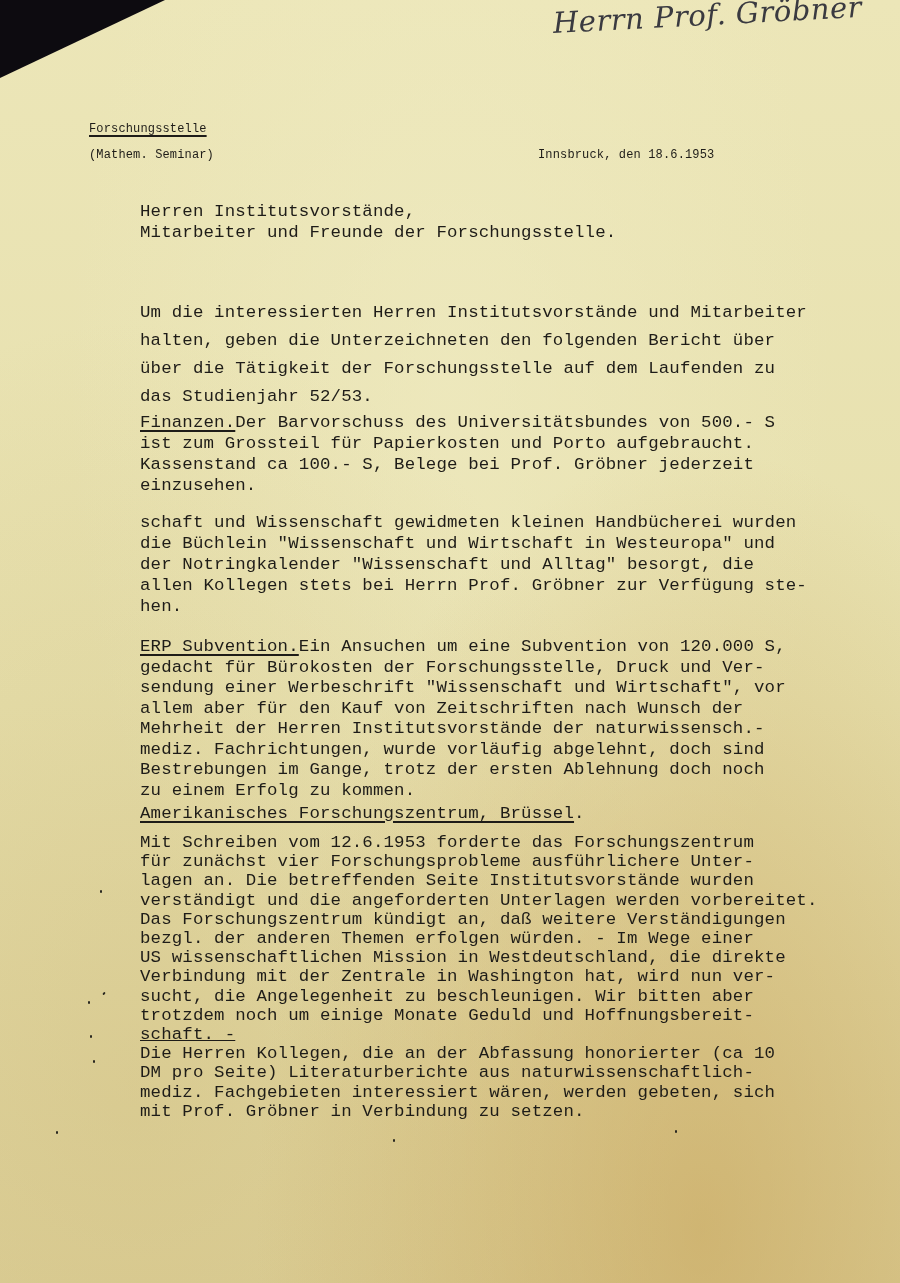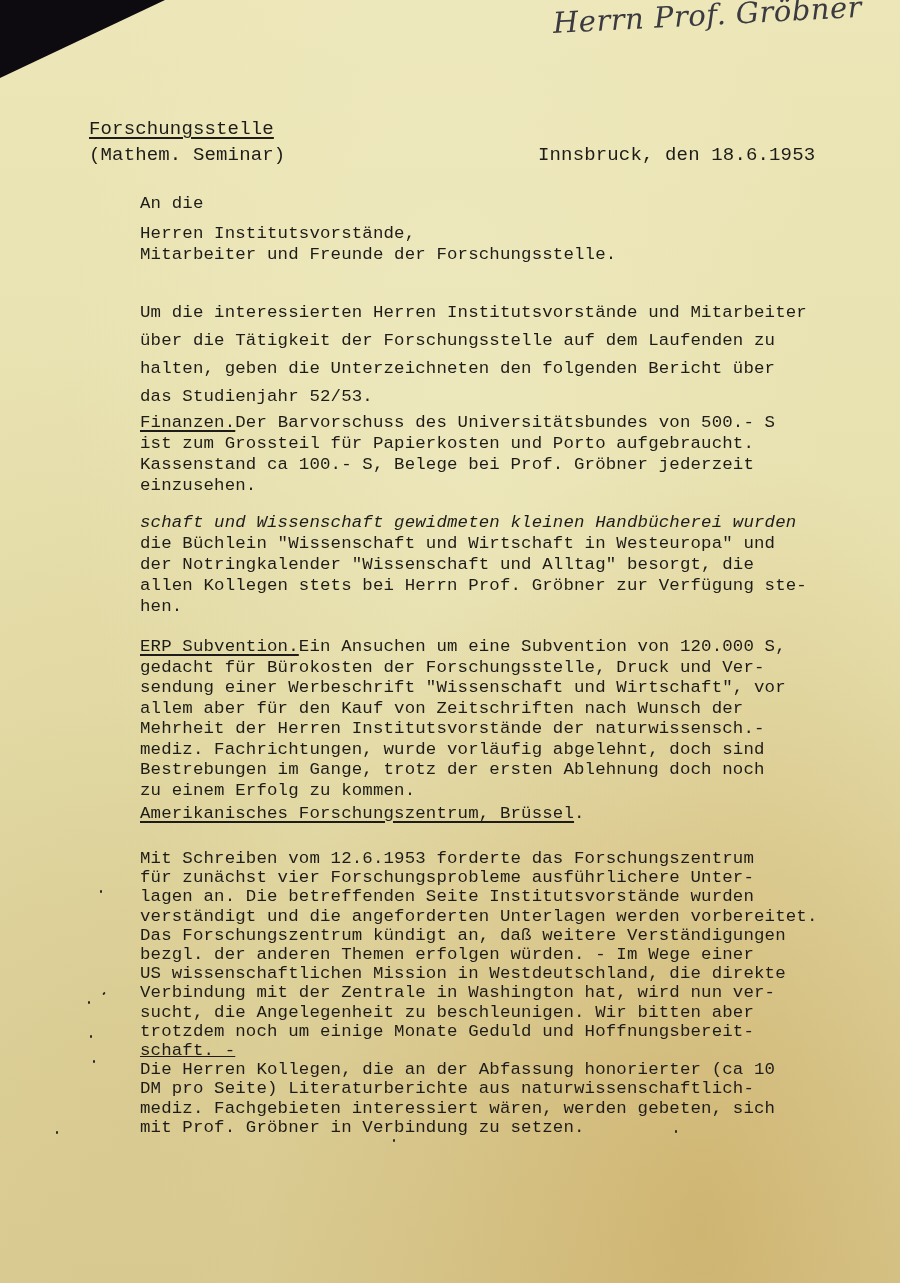--- a/index.html
+++ b/index.html
@@ -34,21 +34,21 @@
       font-family: "DejaVu Serif", serif;
       font-style: italic;
       font-size: 29px;
       letter-spacing: 0.5px;
       color: #3a3a40;
       transform: rotate(-3deg);
       transform-origin: left center;
     }
     .tw {
       position: absolute;
-      font-size: 19px;
+      font-size: 12px;
       line-height: 22px;
       white-space: pre;
       letter-spacing: 0.15px;
     }
     .u {
       text-decoration: underline;
       text-decoration-thickness: 1.5px;
       text-underline-offset: 3px;
     }
     .block { position: absolute; left: 140px; }
@@ -70,61 +70,60 @@
 
 <div class="corner-fold"></div>
 
 <div class="handwriting">Herrn Prof. Gröbner</div>
 
 <div class="tw u" style="left:89px; top:118px;">Forschungsstelle</div>
 <div class="tw" style="left:89px; top:144px;">(Mathem. Seminar)</div>
 <div class="tw" style="left:538px; top:144px;">Innsbruck, den 18.6.1953</div>
 
 <div class="block" style="top:193px;">
-  <span class="line" style="line-height:22px;">An die</span>
   <span class="line" style="line-height:21px; margin-top:8px;">Herren Institutsvorstände,</span>
   <span class="line" style="line-height:21px;">Mitarbeiter und Freunde der Forschungsstelle.</span>
 </div>
 
 <div class="block" style="top:299px; line-height:28px;">
   <span class="line" style="line-height:28px;">Um die interessierten Herren Institutsvorstände und Mitarbeiter</span>
+  <span class="line" style="line-height:28px;">halten, geben die Unterzeichneten den folgenden Bericht über</span>
   <span class="line" style="line-height:28px;">über die Tätigkeit der Forschungsstelle auf dem Laufenden zu</span>
-  <span class="line" style="line-height:28px;">halten, geben die Unterzeichneten den folgenden Bericht über</span>
   <span class="line" style="line-height:28px;">das Studienjahr 52/53.</span>
 </div>
 
 <div class="block" style="top:412px;">
   <span class="line" style="line-height:21px;"><span class="u">Finanzen.</span><span>Der Barvorschuss des Universitätsbundes von 500.- S</span></span>
   <span class="line" style="line-height:21px;">ist zum Grossteil für Papierkosten und Porto aufgebraucht.</span>
   <span class="line" style="line-height:21px;">Kassenstand ca 100.- S, Belege bei Prof. Gröbner jederzeit</span>
   <span class="line" style="line-height:21px;">einzusehen.</span>
 </div>
 
 <div class="block" style="top:512px;">
-  <span class="line" style="line-height:21px;font-style:italic;">schaft und Wissenschaft gewidmeten kleinen Handbücherei wurden</span>
+  <span class="line" style="line-height:21px;">schaft und Wissenschaft gewidmeten kleinen Handbücherei wurden</span>
   <span class="line" style="line-height:21px;">die Büchlein "Wissenschaft und Wirtschaft in Westeuropa" und</span>
   <span class="line" style="line-height:21px;">der Notringkalender "Wissenschaft und Alltag" besorgt, die</span>
   <span class="line" style="line-height:21px;">allen Kollegen stets bei Herrn Prof. Gröbner zur Verfügung ste-</span>
   <span class="line" style="line-height:21px;">hen.</span>
 </div>
 
 <div class="block" style="top:637px;">
   <span class="line" style="line-height:20.5px;"><span class="u">ERP Subvention.</span><span>Ein Ansuchen um eine Subvention von 120.000 S,</span></span>
   <span class="line" style="line-height:20.5px;">gedacht für Bürokosten der Forschungsstelle, Druck und Ver-</span>
   <span class="line" style="line-height:20.5px;">sendung einer Werbeschrift "Wissenschaft und Wirtschaft", vor</span>
   <span class="line" style="line-height:20.5px;">allem aber für den Kauf von Zeitschriften nach Wunsch der</span>
   <span class="line" style="line-height:20.5px;">Mehrheit der Herren Institutsvorstände der naturwissensch.-</span>
   <span class="line" style="line-height:20.5px;">mediz. Fachrichtungen, wurde vorläufig abgelehnt, doch sind</span>
   <span class="line" style="line-height:20.5px;">Bestrebungen im Gange, trotz der ersten Ablehnung doch noch</span>
   <span class="line" style="line-height:20.5px;">zu einem Erfolg zu kommen.</span>
 </div>
 
 <div class="block" style="top:803px;">
   <span class="line" style="line-height:22px;"><span class="u">Amerikanisches Forschungszentrum, Brüssel</span><span>.</span></span>
-  <div style="margin-top:24px;">
+  <div style="margin-top:8px;">
     <span class="line" style="line-height:19.2px;">Mit Schreiben vom 12.6.1953 forderte das Forschungszentrum</span>
     <span class="line" style="line-height:19.2px;">für zunächst vier Forschungsprobleme ausführlichere Unter-</span>
     <span class="line" style="line-height:19.2px;">lagen an. Die betreffenden Seite Institutsvorstände wurden</span>
     <span class="line" style="line-height:19.2px;">verständigt und die angeforderten Unterlagen werden vorbereitet.</span>
     <span class="line" style="line-height:19.2px;">Das Forschungszentrum kündigt an, daß weitere Verständigungen</span>
     <span class="line" style="line-height:19.2px;">bezgl. der anderen Themen erfolgen würden. - Im Wege einer</span>
     <span class="line" style="line-height:19.2px;">US wissenschaftlichen Mission in Westdeutschland, die direkte</span>
     <span class="line" style="line-height:19.2px;">Verbindung mit der Zentrale in Washington hat, wird nun ver-</span>
     <span class="line" style="line-height:19.2px;">sucht, die Angelegenheit zu beschleunigen. Wir bitten aber</span>
     <span class="line" style="line-height:19.2px;">trotzdem noch um einige Monate Geduld und Hoffnungsbereit-</span>

